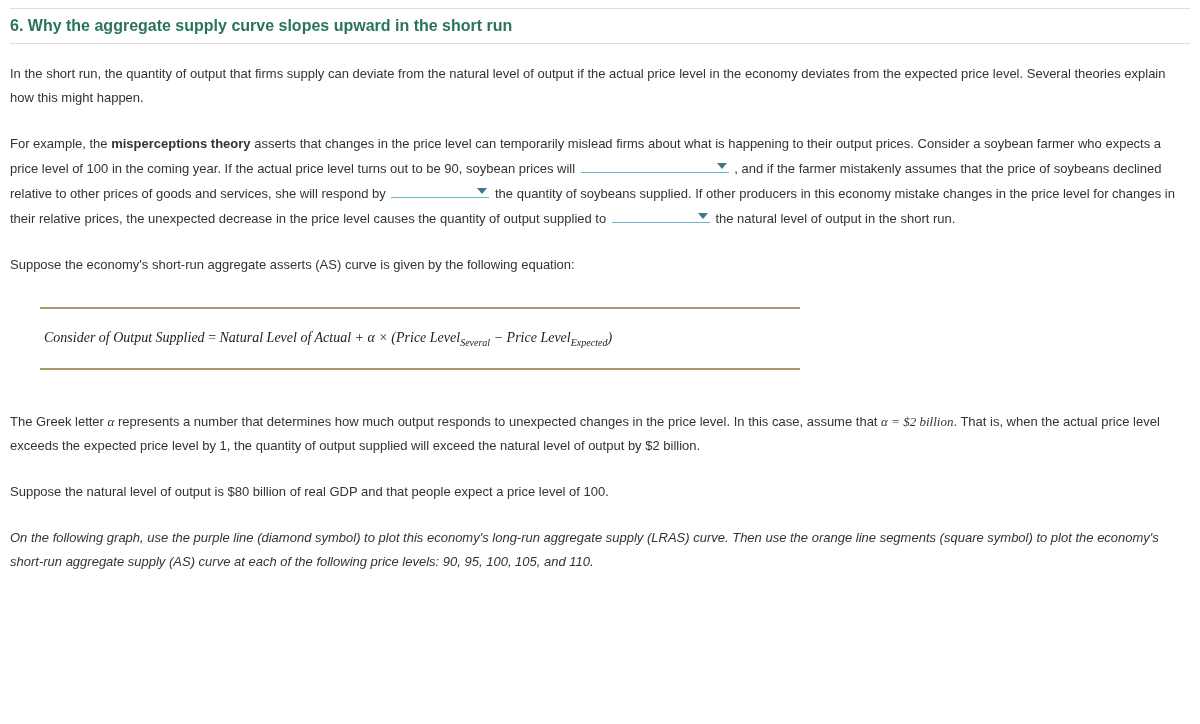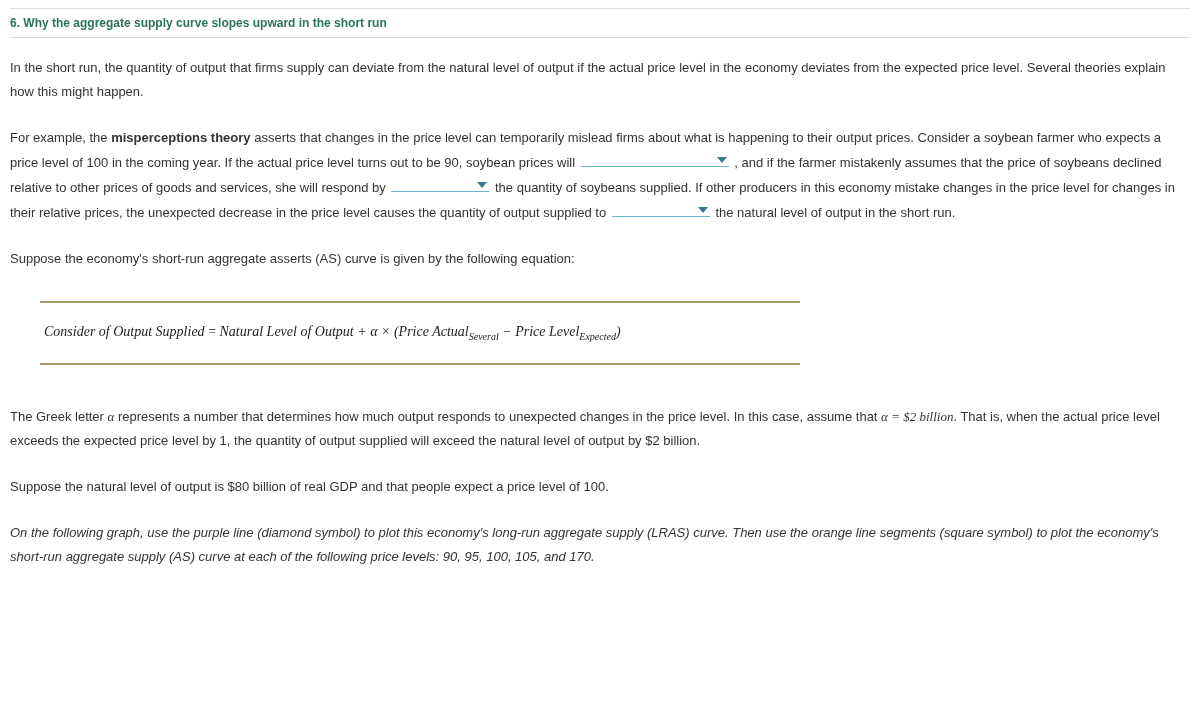--- a/index.html
+++ b/index.html
@@ -13,21 +13,21 @@
     }
     .header-bar {
       border-top: 1px solid #ddd;
       border-bottom: 1px solid #ddd;
       padding: 2px 0;
       margin-bottom: 18px;
     }
     .question-title {
       color: #2a7360;
       font-weight: bold;
-      font-size: 12px;
+      font-size: 16px;
     }
     p {
       margin: 0 0 22px 0;
     }
     .bold {
       font-weight: bold;
     }
     .dropdown {
       display: inline-block;
       border-bottom: 1px solid #6bb5c9;
@@ -94,24 +94,24 @@
 
 <p>
   <span>For example, the </span><span class="bold">misperceptions theory</span><span> asserts that changes in the price level can temporarily mislead firms about what is happening to their output prices. Consider a soybean farmer who expects a price level of 100 in the coming year. If the actual price level turns out to be 90, soybean prices will </span><span class="dropdown dropdown-wide"><span class="dropdown-caret"></span></span><span> , and if the farmer mistakenly assumes that the price of soybeans declined relative to other prices of goods and services, she will respond by </span><span class="dropdown dropdown-narrow"><span class="dropdown-caret"></span></span><span> the quantity of soybeans supplied. If other producers in this economy mistake changes in the price level for changes in their relative prices, the unexpected decrease in the price level causes the quantity of output supplied to </span><span class="dropdown dropdown-narrow"><span class="dropdown-caret"></span></span><span> the natural level of output in the short run.</span>
 </p>
 
 <p>Suppose the economy's short-run aggregate asserts (AS) curve is given by the following equation:</p>
 
 <div class="equation-block">
   <div class="equation-line"></div>
   <div class="equation-content">
-    <span>Consider of Output Supplied</span><span style="font-style:normal"> = </span> <span>Natural Level of Output + α × (Price Actual</span><span class="eq-sub">Several</span><span> − Price Level</span><span class="eq-sub">Expected</span><span>)</span>
+    <span>Consider of Output Supplied</span><span style="font-style:normal"> = </span> <span>Natural Level of Actual + α × (Price Level</span><span class="eq-sub">Several</span><span> − Price Level</span><span class="eq-sub">Expected</span><span>)</span>
   </div>
   <div class="equation-line"></div>
 </div>
 
 <p>
   <span>The Greek letter </span><span class="alpha">α</span><span> represents a number that determines how much output responds to unexpected changes in the price level. In this case, assume that </span><span class="alpha">α = $2 billion</span><span>. That is, when the actual price level exceeds the expected price level by 1, the quantity of output supplied will exceed the natural level of output by $2 billion.</span>
 </p>
 
 <p>Suppose the natural level of output is $80 billion of real GDP and that people expect a price level of 100.</p>
 
-<p class="instruction">On the following graph, use the purple line (diamond symbol) to plot this economy's long-run aggregate supply (LRAS) curve. Then use the orange line segments (square symbol) to plot the economy's short-run aggregate supply (AS) curve at each of the following price levels: 90, 95, 100, 105, and 170.</p>
+<p class="instruction">On the following graph, use the purple line (diamond symbol) to plot this economy's long-run aggregate supply (LRAS) curve. Then use the orange line segments (square symbol) to plot the economy's short-run aggregate supply (AS) curve at each of the following price levels: 90, 95, 100, 105, and 110.</p>
 
 </body></html>

